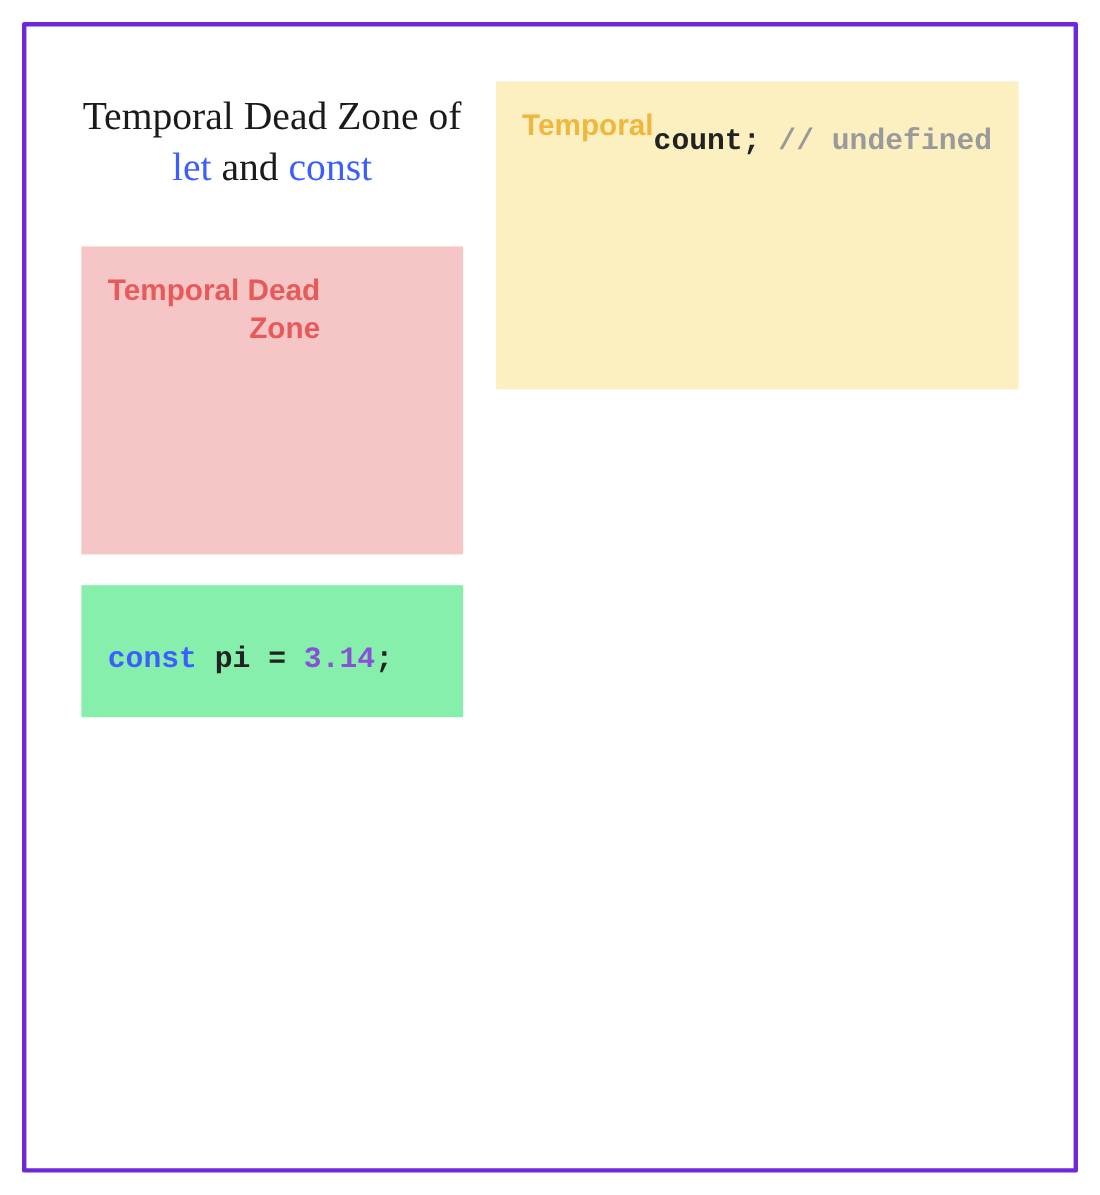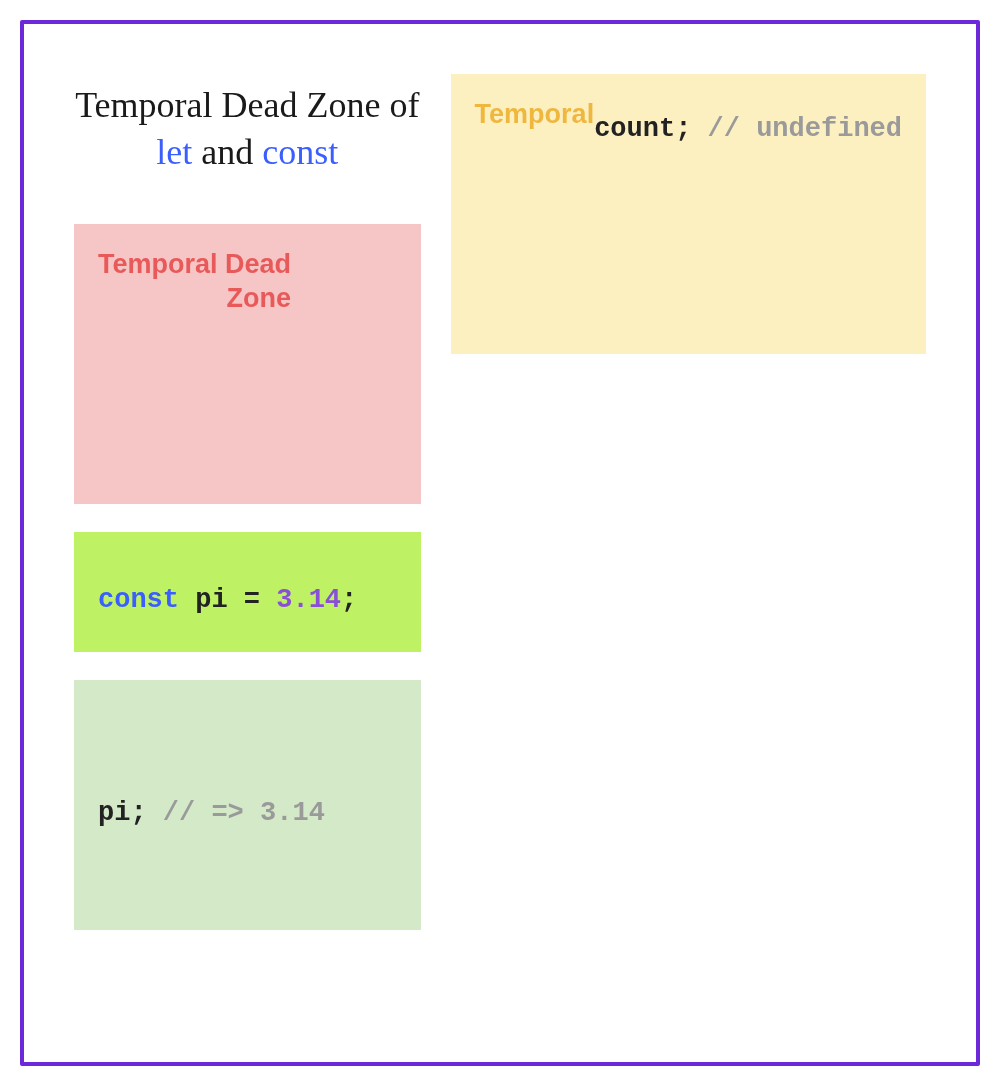--- a/index.html
+++ b/index.html
@@ -67,21 +67,21 @@
     align-items: center;
   }
   .box-bot {
     height: 250px;
     display: flex;
     align-items: center;
     margin-bottom: 0;
   }
   .bg-red { background: #f6c5c5; }
   .bg-yellow { background: #fcefc0; }
-  .bg-blue { background: #bef264; }
+  .bg-blue { background: #86efac; }
   .bg-green { background: #d3e9c8; }
   .label-red { color: #e85a5a; }
   .label-yellow { color: #efb73e; }
   .comment { color: #9a9a9a; }
   .kw-code { color: #3b5fff; }
   .num { color: #8a4fd8; }
   .codeblock { white-space: nowrap; margin-top: 16px; }
 </style>
 </head>
 <body>
@@ -104,25 +104,20 @@
           Temporal Dead<br>Zone
         </div>
       </div>
 
       <div class="box box-mid bg-blue">
         <div class="codeblock">
           <span class="kw-code">const</span><span> pi = </span><span class="num">3.14</span><span>;</span>
         </div>
       </div>
 
-      <div class="box box-bot bg-green">
-        <div class="codeblock">
-          <span>pi;</span><span class="comment"> // =&gt; 3.14</span>
-        </div>
-      </div>
     </div>
 
     <div class="col">
 
       <div class="box box-top bg-yellow">
         <div class="label label-yellow">Temporal</div>
         <div class="codeblock">
           <span>count;</span><span class="comment"> // undefined</span>
         </div>
       </div>

